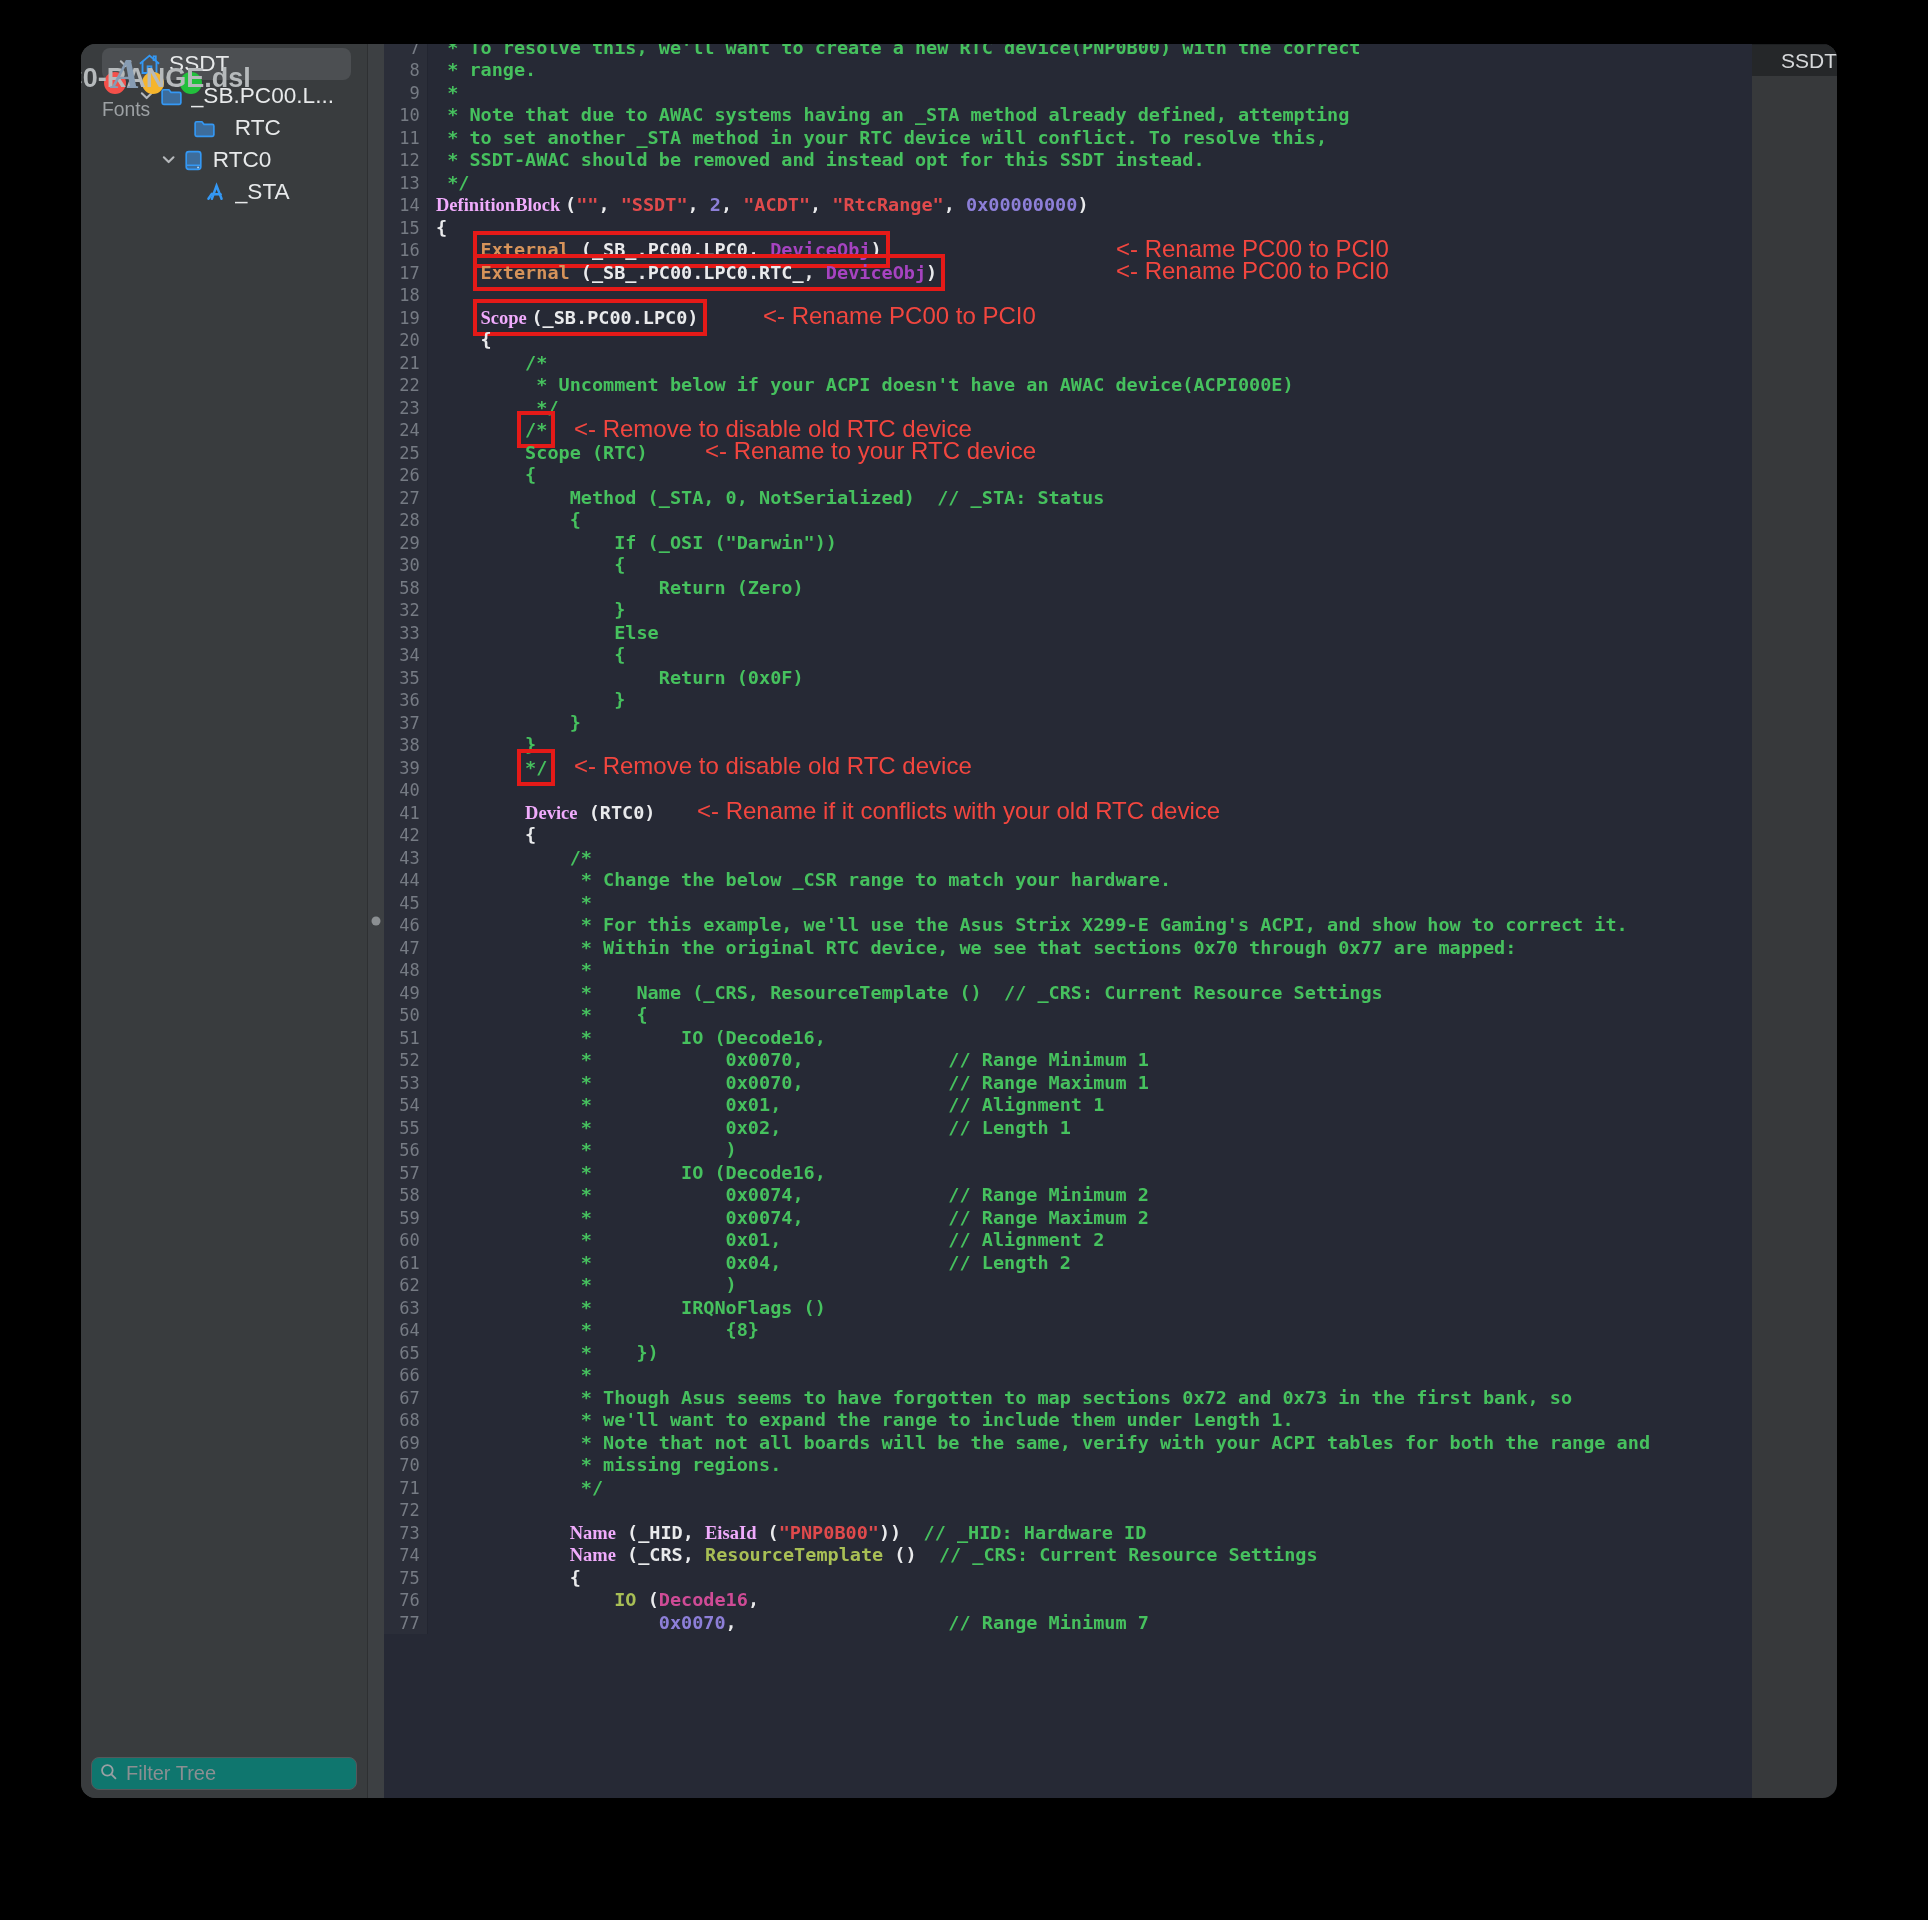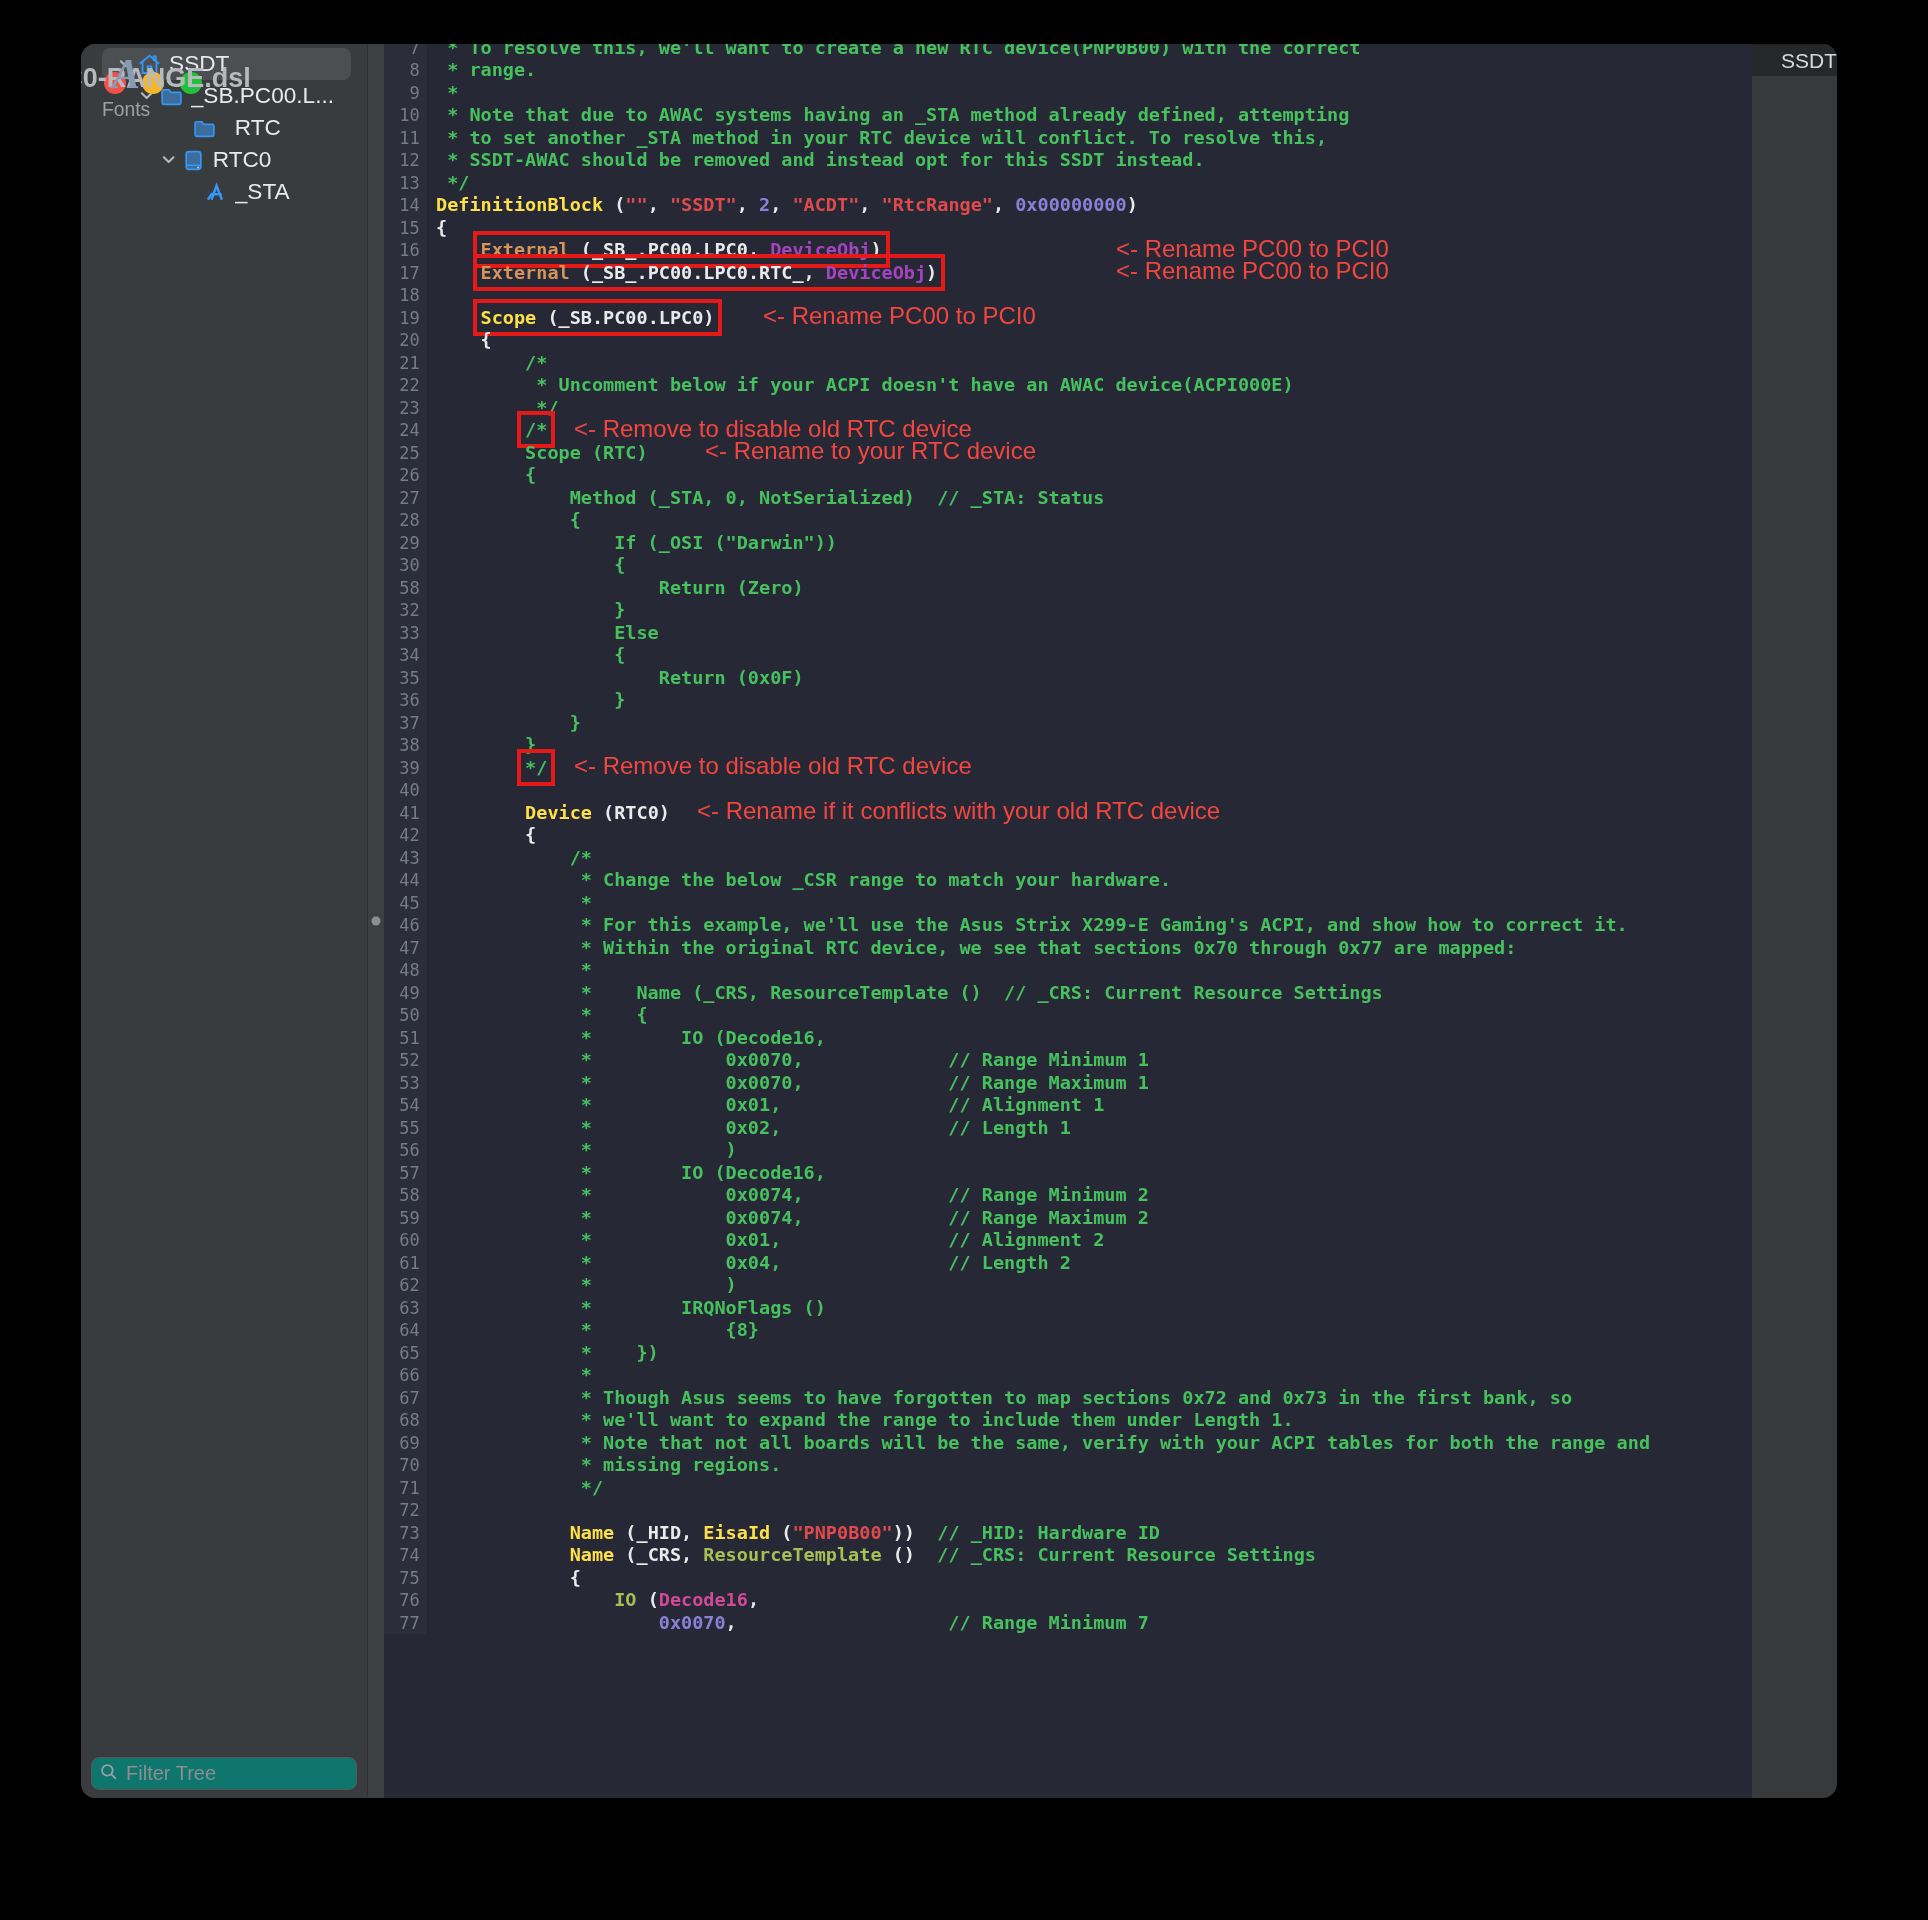--- a/index.html
+++ b/index.html
@@ -36,21 +36,21 @@
   .filterbox input::placeholder{color:#8b8f92;}
   .splitter{width:16px;flex:none;background:#3d4043;position:relative;border-left:0.8px solid #2e3032;}
   .splitter .dot{position:absolute;left:50%;top:50%;transform:translate(-50%,-50%);width:9px;height:9px;border-radius:50%;background:#8b8f92;}
   .editor{flex:1;background:#262935;overflow:hidden;position:relative;}
   .lines{margin-top:-7.3px;}
   .row{display:flex;height:22.5px;line-height:22.5px;font-family:"DejaVu Sans Mono","Liberation Mono",monospace;font-size:18.5px;font-weight:bold;}
   .ln{flex:0 0 44px;background:#2b2e39;border-right:0.8px solid #222530;color:#767b84;text-align:right;padding-right:7.3px;box-sizing:border-box;font-size:17px;font-weight:normal;}
   .codeline{flex:1;white-space:pre;position:relative;padding-left:8px;}
   .c-com{color:#46c15e;}
   .c-pln{color:#e9eaec;}
-  .c-kw{color:#fde047;}
+  .c-kw{color:#f0abfc;font-family:Liberation Serif, serif;}
   .c-ext{color:#d6935a;}
   .c-obj{color:#a643c1;}
   .c-str{color:#e04a4c;}
   .c-num{color:#8d7fd8;}
   .c-res{color:#a8bf55;}
   .c-pnk{color:#cf4b96;}
   .redbox{outline:4px solid #e51a18;outline-offset:4px;}
   .ann{position:absolute;top:-1.6px;font-family:"Liberation Sans",sans-serif;font-size:24px;font-weight:500;color:#f2463f;white-space:nowrap;}
   
   .statusbar{height:32px;flex:none;background:#252729;border-top:1.6px solid #1d1f21;display:flex;align-items:center;padding-left:29px;box-sizing:border-box;}

